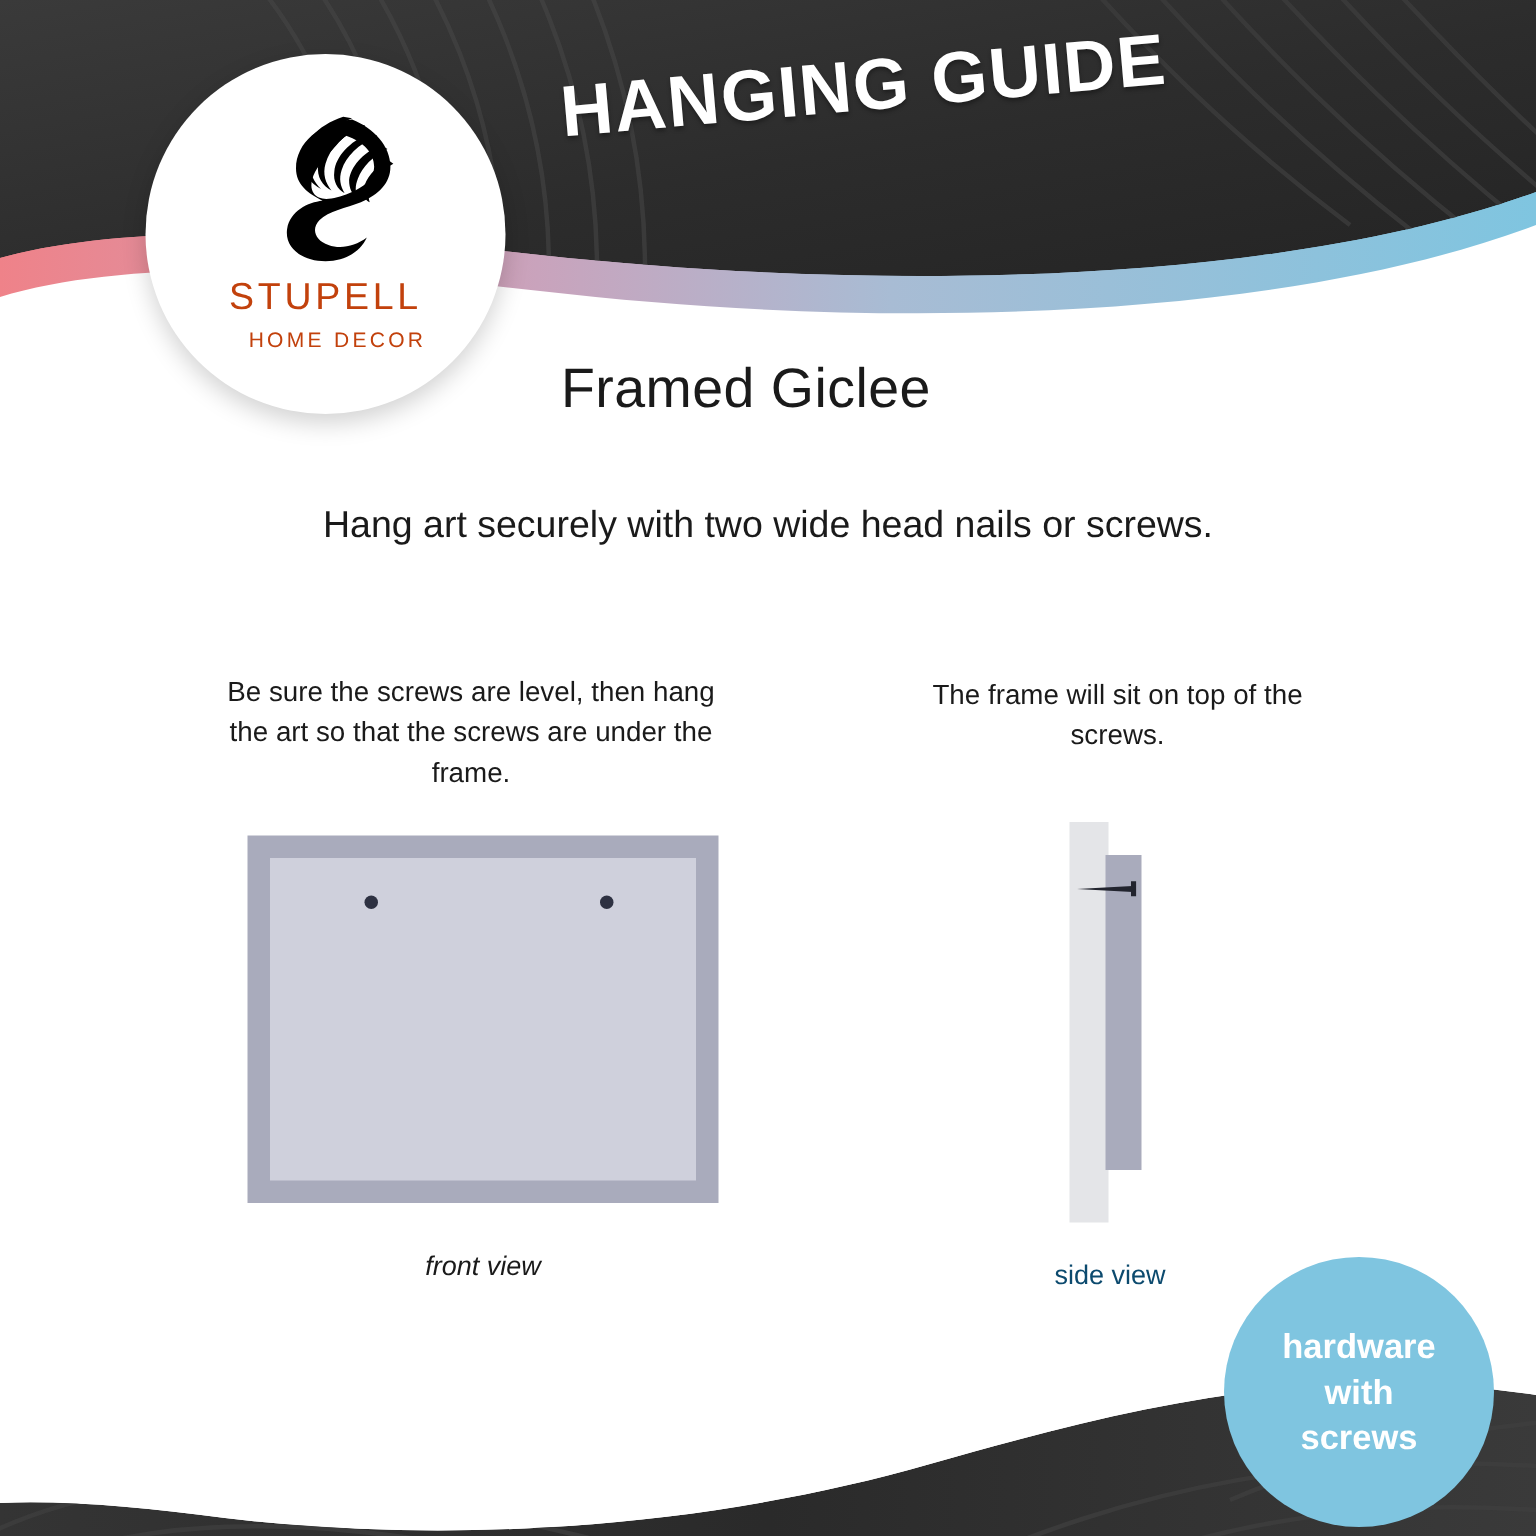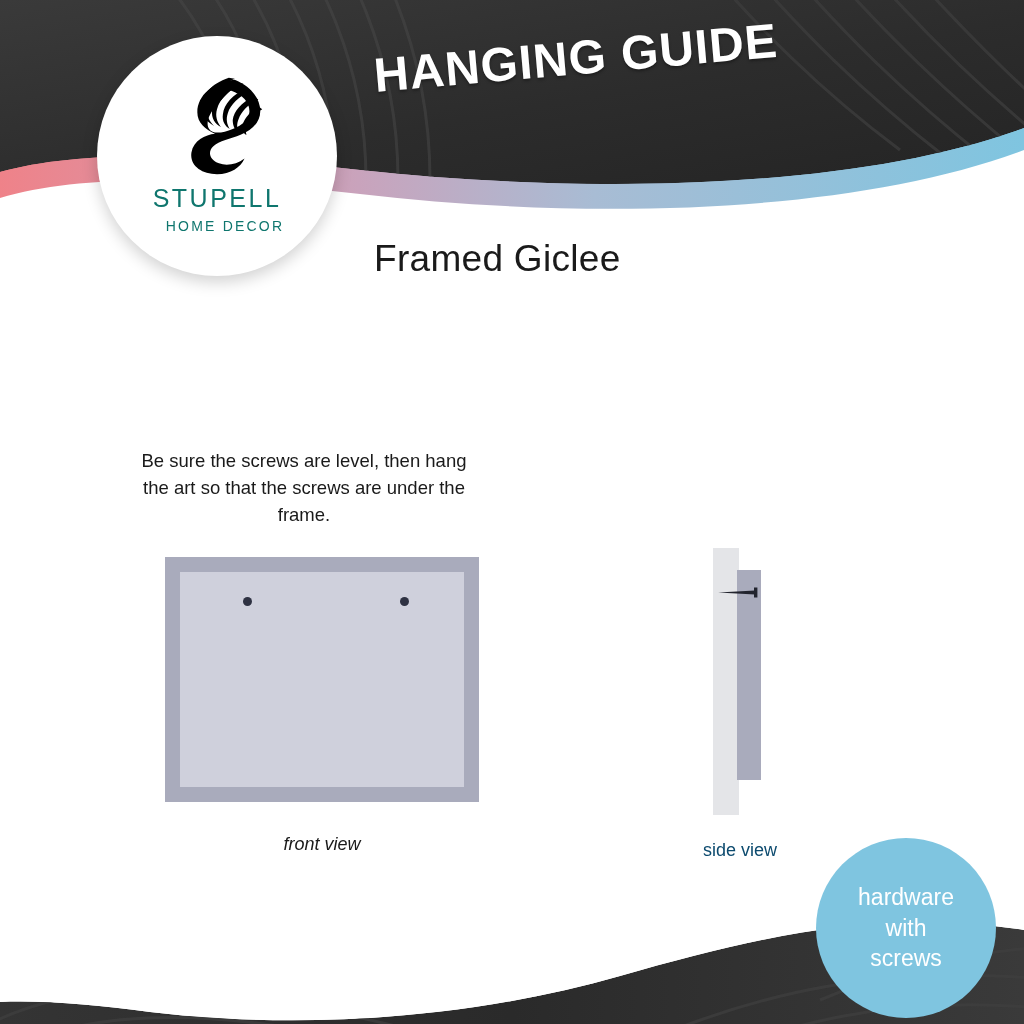--- a/index.html
+++ b/index.html
@@ -43,21 +43,21 @@
     align-items: center;
     justify-content: flex-start;
     z-index: 40;
   }
   #logo-mark {
     margin-top: 28px;
     width: 118px;
     height: 118px;
   }
   .logo-word {
-    color: #0f766e;
+    color: #c2410c;
     letter-spacing: 2.5px;
     line-height: 1;
   }
   #logo-name {
     font-size: 25px;
     margin-top: 4px;
     font-weight: 400;
   }
   #logo-sub {
     font-size: 14px;
@@ -111,21 +111,21 @@
   
   .caption {
     position: absolute;
     font-size: 18.5px;
     line-height: 1.45;
     color: #1a1a1a;
     text-align: center;
     z-index: 20;
   }
   #caption-front {
-    left: 132px;
+    left: 142px;
     top: 448px;
     width: 344px;
   }
   #caption-side {
     left: 600px;
     top: 450px;
     width: 290px;
   }
 
   
@@ -223,20 +223,21 @@
     background: #7fc5e0;
     display: flex;
     flex-direction: column;
     align-items: center;
     justify-content: center;
     z-index: 45;
     color: #ffffff;
     font-size: 23px;
     line-height: 1.32;
     text-align: center;
+    font-weight: bold;
   }
 </style>
 </head>
 <body>
 
 <div id="stage">
 
   <svg class="wave-layer" viewBox="0 0 1024 1024" width="1024" height="1024" preserveAspectRatio="none">
     <defs>
       <linearGradient id="accentGrad" x1="0" y1="0" x2="1" y2="0">
@@ -327,22 +328,24 @@
                  C89 69 89 66 91 62 C94 56 99 50 106 46 Z"></path>
       </g>
     </svg>
     <div class="logo-word" id="logo-name">STUPELL</div>
     <div class="logo-word" id="logo-sub">HOME DECOR</div>
   </div>
 
   <div id="header-title">HANGING GUIDE</div>
 
   <div id="product-title">Framed Giclee</div>
+  <div id="lede">Hang art securely with two wide head nails or screws.</div>
 
   <div class="caption" id="caption-front">Be sure the screws are level, then hang the art so that the screws are under the frame.</div>
+  <div class="caption" id="caption-side">The frame will sit on top of the screws.</div>
 
   <div id="front-view">
     <div id="front-view-inner">
       <span class="screw-dot" id="screw-dot-left"></span>
       <span class="screw-dot" id="screw-dot-right"></span>
     </div>
   </div>
   <div id="label-front-view">front view</div>
 
   <div id="side-view">

